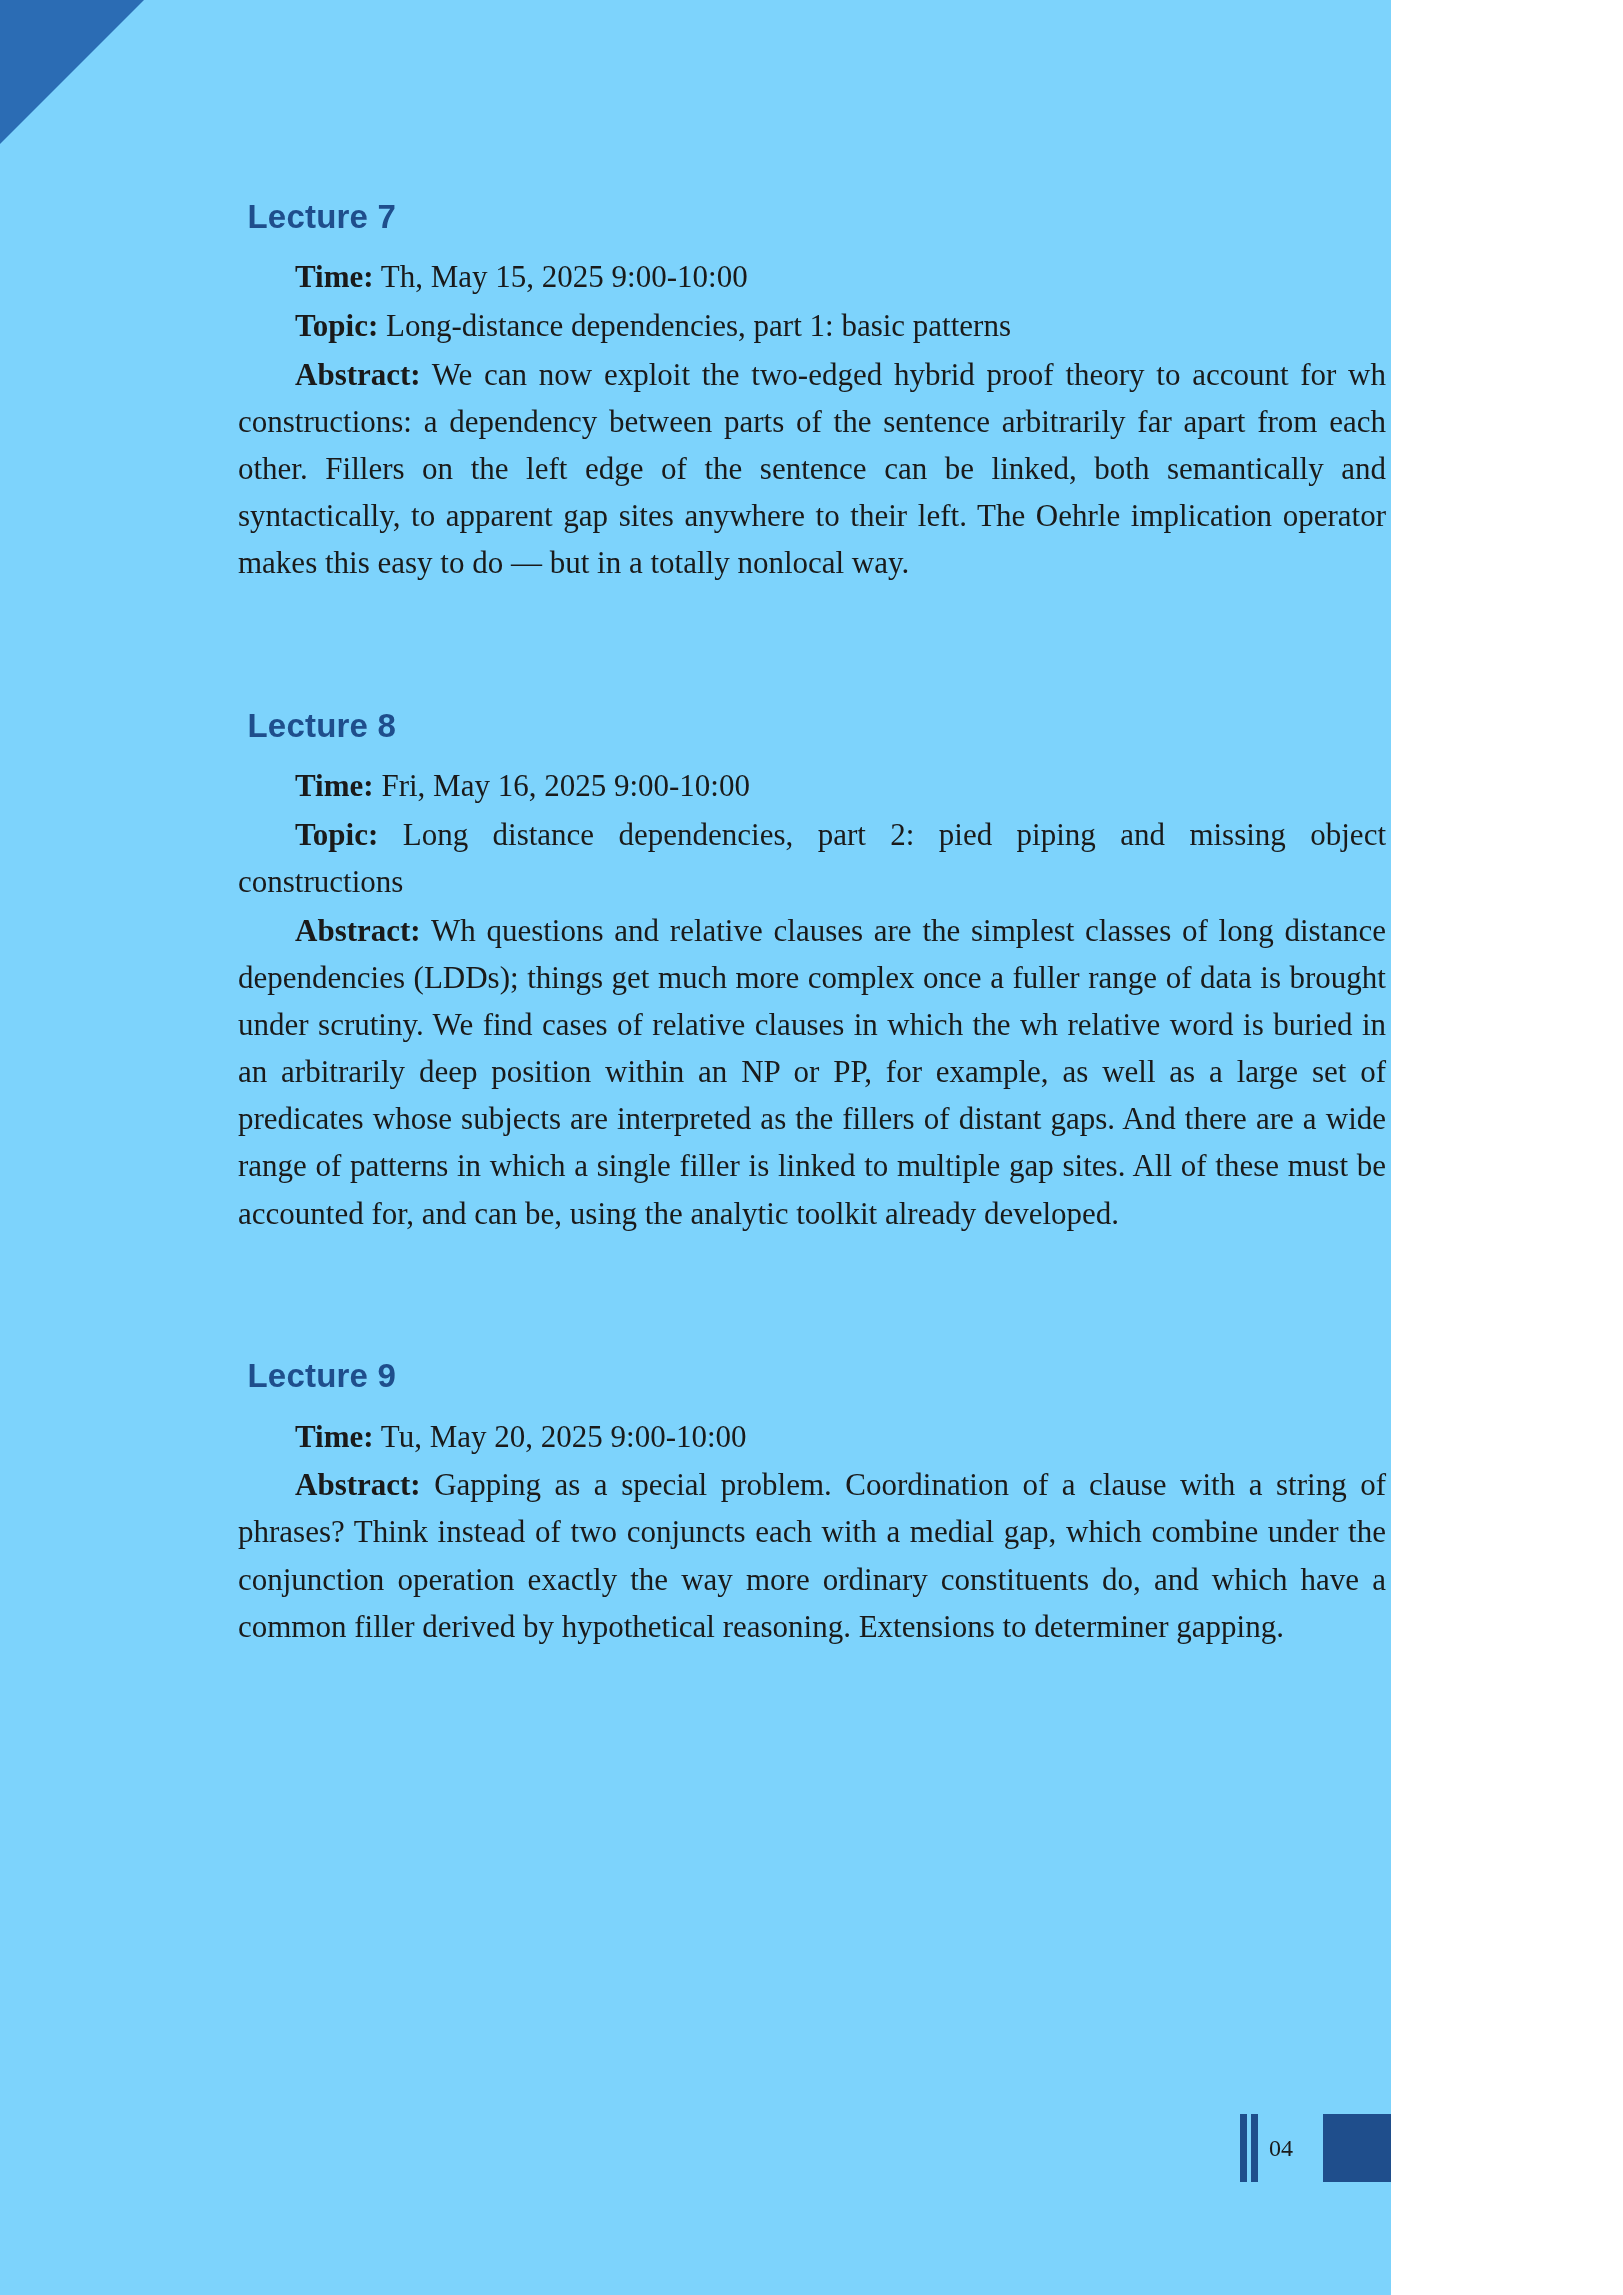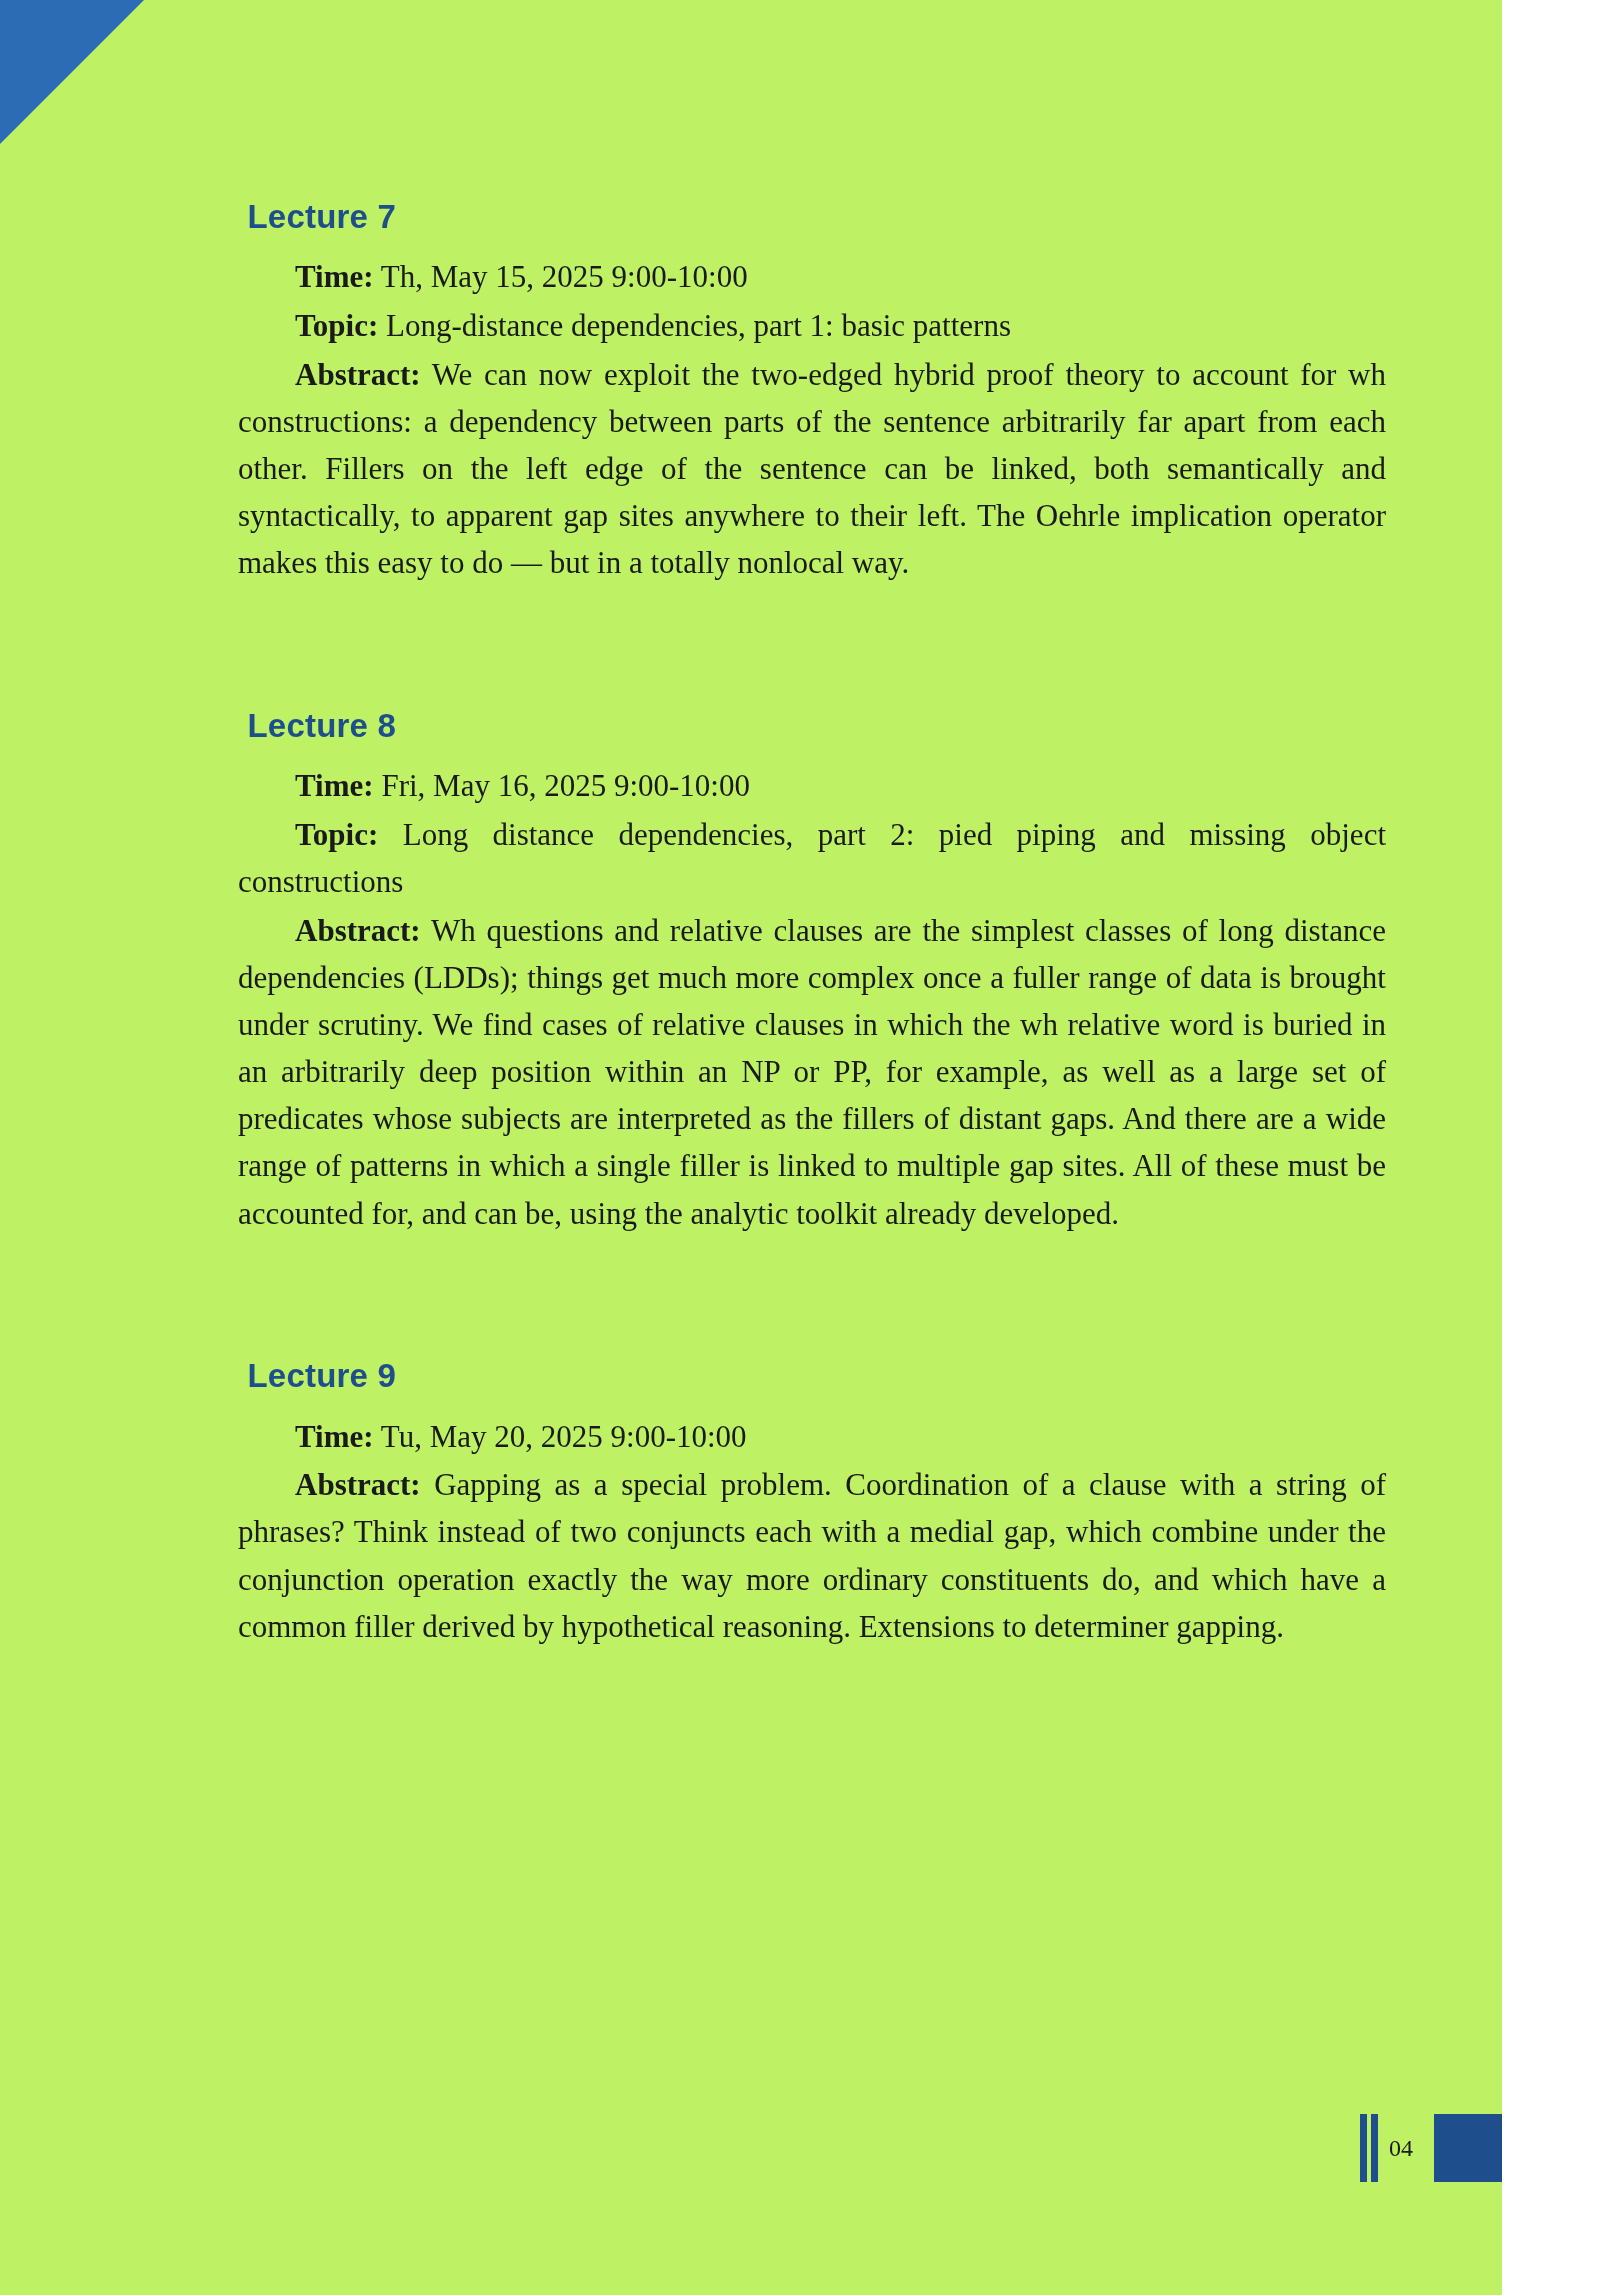--- a/index.html
+++ b/index.html
@@ -2,23 +2,23 @@
 <html style="font-size:12.7px"><head>
 <meta charset="utf-8">
 <style>
   html, body {
     margin: 0;
     padding: 0;
     background: #ffffff;
   }
   .page {
     position: relative;
-    width: 1502px;
+    width: 1391px;
     height: 2295px;
-    background: #bef264;
+    background: #7dd3fc;
     overflow: hidden;
     font-family: "Liberation Serif", serif;
   }
 
   
   .corner-triangle {
     position: absolute;
     top: 0;
     left: 0;
     width: 0;
@@ -85,21 +85,21 @@
     width: 7.1px;
     background: #1f4e8c;
     margin-right: 11px;
   }
   .footer-num {
     font-family: "Liberation Serif", serif;
     font-size: 24px;
     color: #1a1a1a;
     display: flex;
     align-items: center;
-    padding-right: 21px;
+    padding-right: 30px;
   }
   .footer-square {
     width: 68px;
     background: #1f4e8c;
   }
 </style>
 </head>
 <body>
 
 <div class="page">

